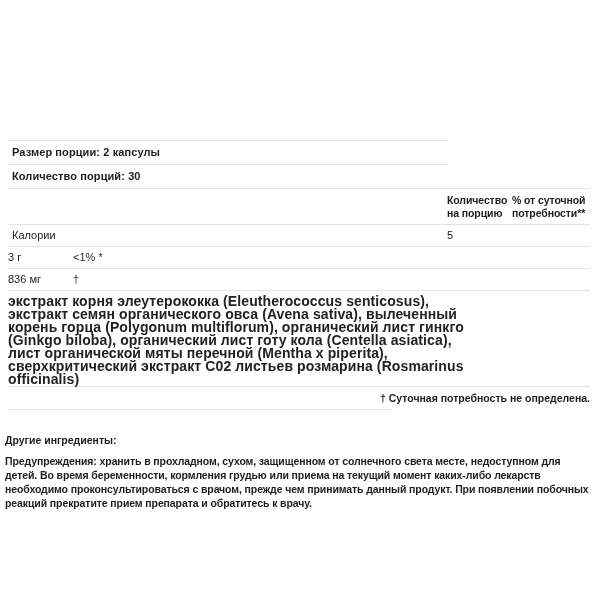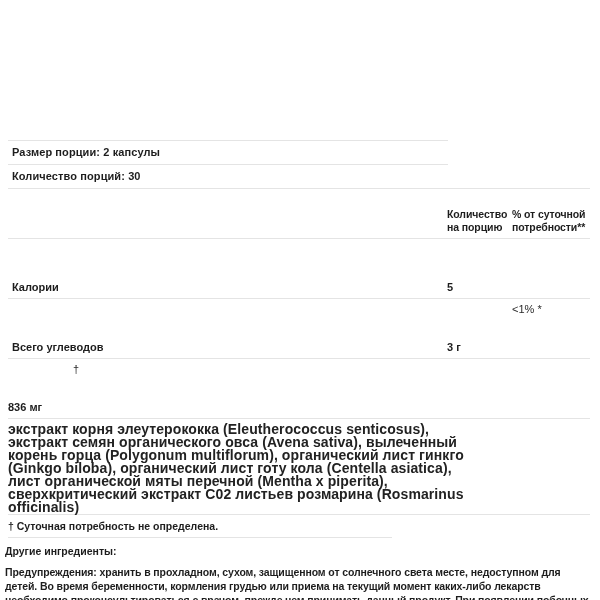--- a/index.html
+++ b/index.html
@@ -22,45 +22,45 @@
   
   .frow{
     display:flex;box-sizing:border-box;width:582px;
     border-top:1px solid #e4e4e4;
     padding:4px 0 5px 0;
     font-size:11px;line-height:12px;
   }
   .frow .c1{flex:1 1 auto;padding-left:4px;}
   .frow .c2{flex:0 0 65px;}
   .frow .c3{flex:0 0 78px;}
-  .frow.header{padding:19px 0 5px 0;}
+  .frow.header{padding:5px 0 5px 0;}
   .frow.header .c2,.frow.header .c3{
     font-size:10.5px;line-height:12.5px;font-weight:bold;letter-spacing:-.1px;
   }
-  .lbl,.amt{font-weight:bold;margin-top:38px;}
+  .lbl,.amt{font-weight:normal;}
   .dv{font-weight:normal;color:#2a2a2a;}
   .table-bottom{width:582px;border-top:1px solid #e4e4e4;height:0;}
   
   .blend{
     margin:4px 0 0 0;width:462px;
     font-size:14px;line-height:13px;font-weight:bold;color:#222222;
     letter-spacing:.1px;
   }
   
   .fnote{
     box-sizing:border-box;width:582px;
     border-top:1px solid #e4e4e4;
     margin-top:0;padding:5px 0 5px 0;
-    font-size:10.5px;line-height:12px;font-weight:bold;
+    font-size:10.5px;line-height:12px;font-weight:bold;text-align:right;
   }
   .fnote:first-of-type{margin-top:6px;}
   .short-divider{width:384px;border-top:1px solid #e4e4e4;height:0;}
   
   .other-heading{
-    margin:7px 0 0 -3px;
+    margin:24px 0 0 -3px;
     font-size:10.5px;line-height:12px;font-weight:bold;
   }
   .warnings{
     margin:8px 0 0 -3px;width:586px;
     font-size:10.5px;line-height:14px;font-weight:bold;color:#1d1d1d;
     letter-spacing:-.1px;
   }
 </style>
 </head>
 <body>
@@ -80,21 +80,20 @@
     <div class="c3">% от суточной потребности**</div>
   </div>
 
   <div class="frow">
     <div class="c1 lbl">Калории</div>
     <div class="c2 amt">5</div>
     <div class="c3 dv"></div>
   </div>
 
   <div class="frow">
-    <div class="c1 lbl">Всего углеводов</div>
     <div class="c2 amt">3 г</div>
     <div class="c3 dv">&lt;1% *</div>
   </div>
 
   <div class="frow">
     <div class="c2 amt">836 мг</div>
     <div class="c3 dv">†</div>
   </div>
 
   <div class="table-bottom"></div>

